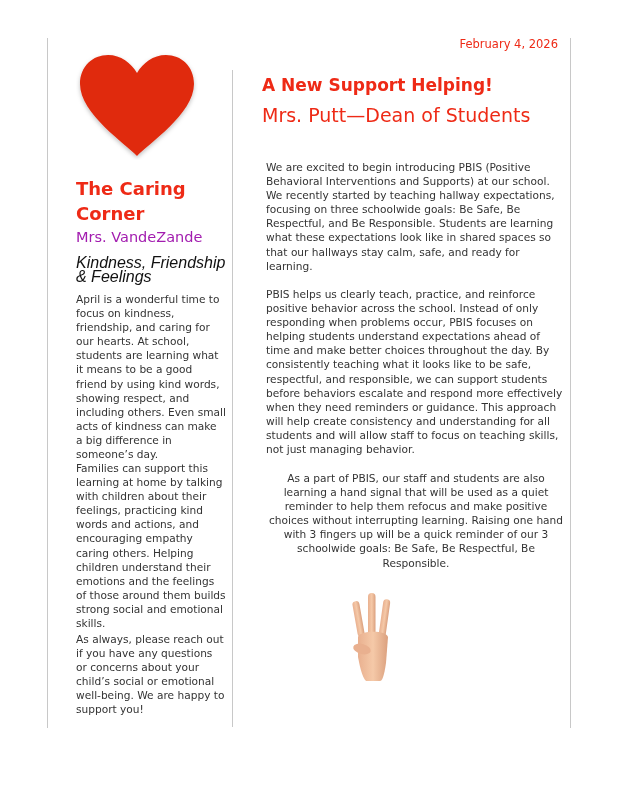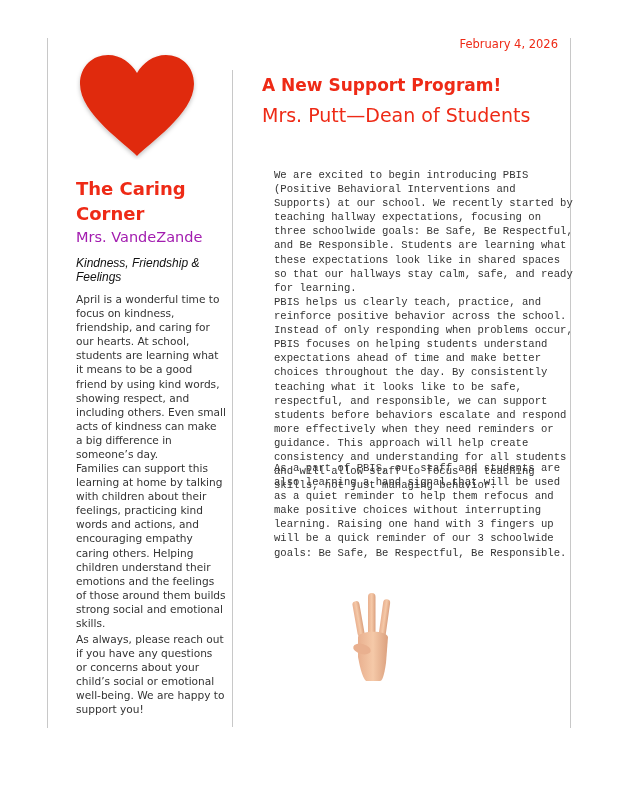--- a/index.html
+++ b/index.html
@@ -5,25 +5,25 @@
   html, body { margin:0; padding:0; background:#ffffff; }
   body { width:618px; height:800px; position:relative; overflow:hidden; font-family:"DejaVu Sans", sans-serif; color:#333; }
   .vline { position:absolute; width:1px; background:#c8c8c8; }
   #line-left { left:47px; top:38px; height:690px; }
   #line-mid { left:232px; top:70px; height:657px; }
   #line-right { left:570px; top:38px; height:690px; }
   .date { position:absolute; right:60px; top:37px; font-size:11.5px; color:#ee2a16; font-family:"DejaVu Sans", sans-serif;padding-left:21px; }
   .heart { position:absolute; left:76px; top:52px; width:122px; height:108px; }
   .left-title { position:absolute; left:76px; top:176px; width:150px; font-weight:bold; color:#ee2a16; font-size:18px; line-height:25px; }
   .left-author { position:absolute; left:76px; top:229px; color:#a21caf; font-size:14.5px; }
-  .left-subtitle { position:absolute; left:76px; top:256px; width:150px; font-family:"Liberation Sans", sans-serif; font-style:italic; font-size:12px; line-height:14px; color:#111; }
+  .left-subtitle { position:absolute; left:76px; top:256px; width:150px; font-family:"Liberation Sans", sans-serif; font-style:italic; font-size:16px; line-height:14px; color:#111; }
   .lp { position:absolute; left:76px; width:150px; font-size:10.6px; line-height:14.1px; color:#333; margin:0; }
   .right-title { position:absolute; left:262px; top:75px; color:#ee2a16; font-weight:bold; font-size:17px; }
   .right-author { position:absolute; left:262px; top:104px; color:#ee2a16; font-size:19px; }
-  .rp { position:absolute; left:262px; width:300px; font-size:10.6px; line-height:14.1px; color:#333; margin:12px;font-family:Liberation Mono, monospace; }
+  .rp { position:absolute; left:262px; width:300px; font-size:10.6px; line-height:14.1px; color:#333; margin:4px; }
   .hand { position:absolute; left:352px; top:593px; width:40px; height:88px; }
 </style>
 </head>
 <body>
 
 <div class="vline" id="line-left"></div>
 <div class="vline" id="line-mid"></div>
 <div class="vline" id="line-right"></div>
 
 <div class="date">February 4, 2026</div>
@@ -38,26 +38,26 @@
 </svg>
 
 <div class="left-title">The Caring Corner</div>
 <div class="left-author">Mrs. VandeZande</div>
 <div class="left-subtitle">Kindness, Friendship &amp; Feelings</div>
 
 <p class="lp" style="top:292px;">April is a wonderful time to focus on kindness, friendship, and caring for our hearts. At school, students are learning what it means to be a good friend by using kind words, showing respect, and including others. Even small acts of kindness can make a big difference in someone’s day.</p>
 <p class="lp" style="top:461px;">Families can support this learning at home by talking with children about their feelings, practicing kind words and actions, and encouraging empathy caring others. Helping children understand their emotions and the feelings of those around them builds strong social and emotional skills.</p>
 <p class="lp" style="top:632px;">As always, please reach out if you have any questions or concerns about your child’s social or emotional well-being. We are happy to support you!</p>
 
-<div class="right-title">A New Support Program!</div>
+<div class="right-title">A New Support Helping!</div>
 <div class="right-author">Mrs. Putt—Dean of Students</div>
 
 <p class="rp" style="top:156px;">We are excited to begin introducing PBIS (Positive Behavioral Interventions and Supports) at our school. We recently started by teaching hallway expectations, focusing on three schoolwide goals: Be Safe, Be Respectful, and Be Responsible. Students are learning what these expectations look like in shared spaces so that our hallways stay calm, safe, and ready for learning.</p>
 <p class="rp" style="top:283px;">PBIS helps us clearly teach, practice, and reinforce positive behavior across the school. Instead of only responding when problems occur, PBIS focuses on helping students understand expectations ahead of time and make better choices throughout the day. By consistently teaching what it looks like to be safe, respectful, and responsible, we can support students before behaviors escalate and respond more effectively when they need reminders or guidance. This approach will help create consistency and understanding for all students and will allow staff to focus on teaching skills, not just managing behavior.</p>
-<p class="rp" style="top:449px;">As a part of PBIS, our staff and students are also learning a hand signal that will be used as a quiet reminder to help them refocus and make positive choices without interrupting learning. Raising one hand with 3 fingers up will be a quick reminder of our 3 schoolwide goals: Be Safe, Be Respectful, Be Responsible.</p>
+<p class="rp" style="top:467px;text-align:center;">As a part of PBIS, our staff and students are also learning a hand signal that will be used as a quiet reminder to help them refocus and make positive choices without interrupting learning. Raising one hand with 3 fingers up will be a quick reminder of our 3 schoolwide goals: Be Safe, Be Respectful, Be Responsible.</p>
 
 <svg class="hand" viewBox="0 0 40 88">
   <defs>
     <linearGradient id="skin" x1="0" y1="0" x2="1" y2="0">
       <stop offset="0" stop-color="#e9b08f"></stop>
       <stop offset="0.5" stop-color="#f5c9a8"></stop>
       <stop offset="1" stop-color="#dba07e"></stop>
     </linearGradient>
   </defs>
   <rect x="3" y="8" width="7" height="36" rx="3.5" fill="url(#skin)" transform="rotate(-10 6 26)"></rect>

